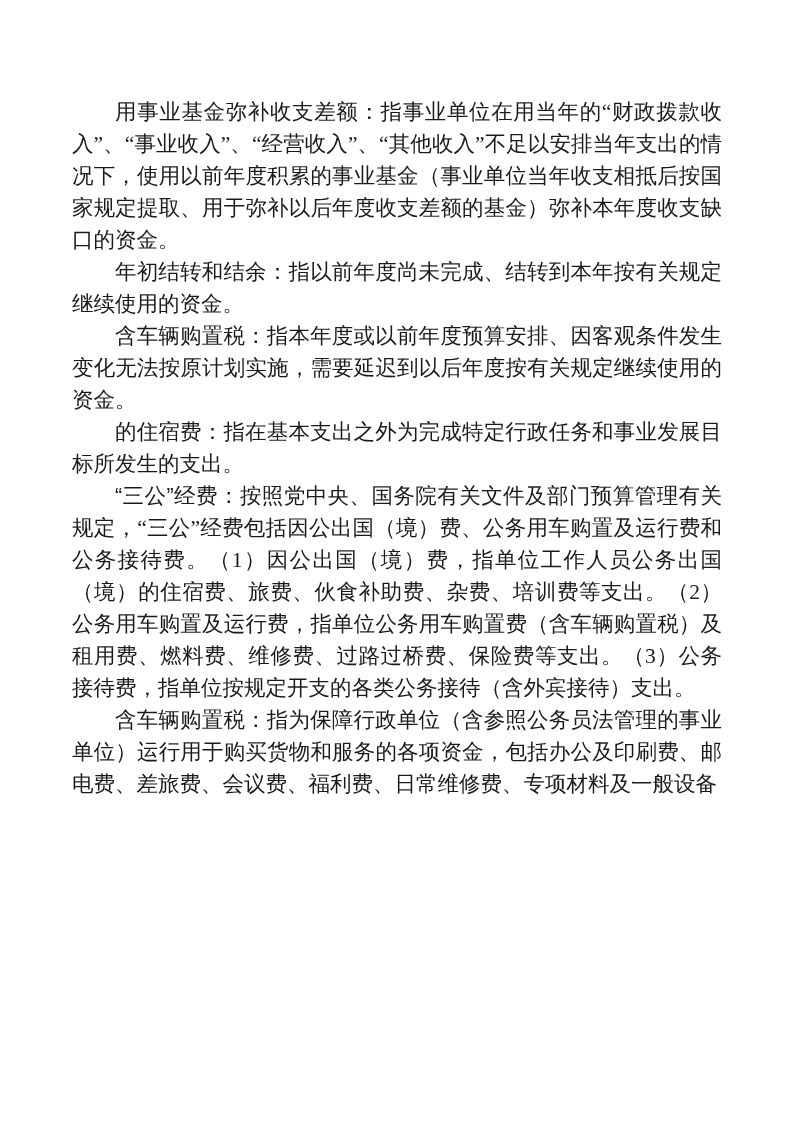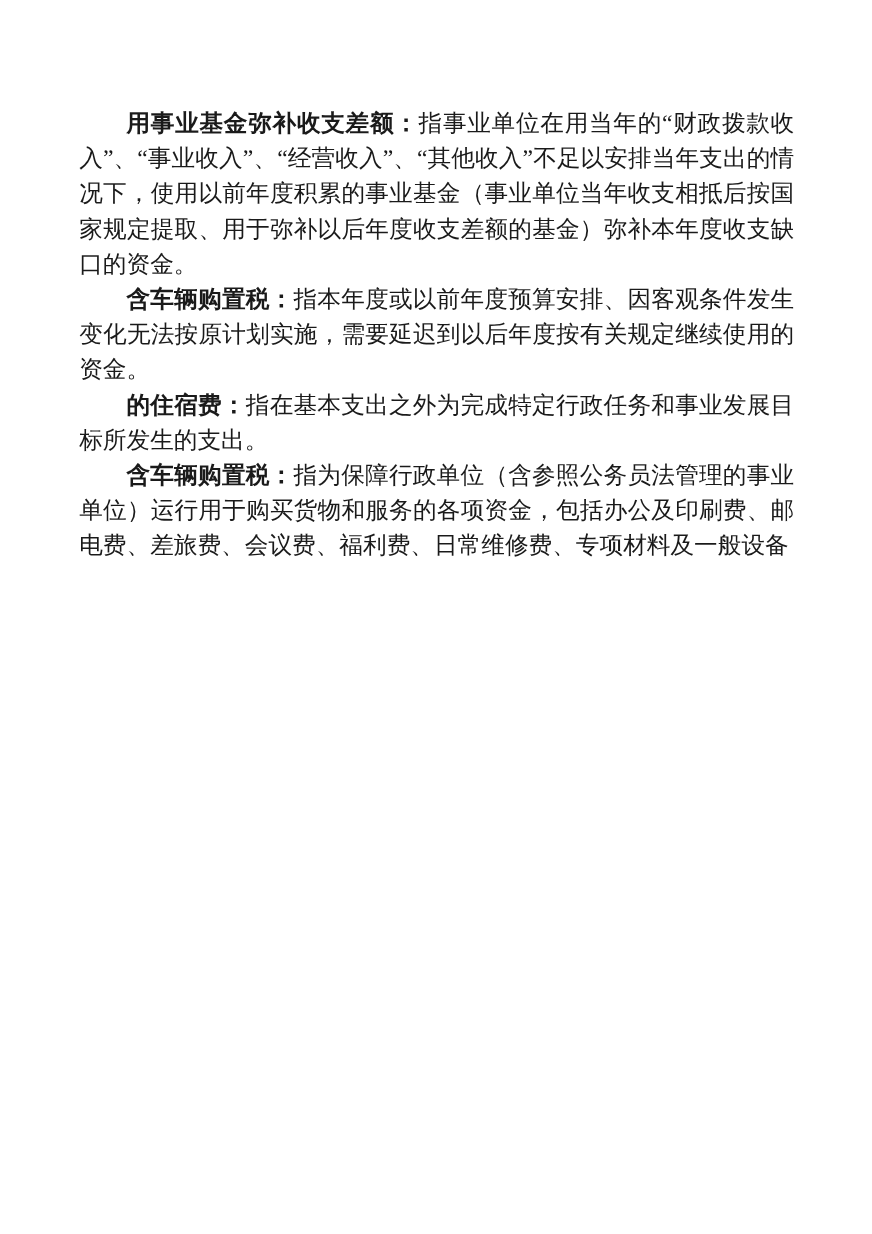--- a/index.html
+++ b/index.html
@@ -23,35 +23,37 @@
     padding: 0;
     font-size: 21.5px;
     line-height: 32px;
     color: #1a1a1a;
     text-align: justify;
     text-justify: inter-character;
     text-indent: 43px;
     word-break: break-all;
   }
   .term {
-    font-weight: bold;
+    font-weight: normal;
     font-family: "Liberation Sans", "DejaVu Sans", sans-serif;
   }
 </style>
 </head>
 <body>
 
 <div class="page">
 
   <p class="para"><span class="term">用事业基金弥补收支差额：</span><span>指事业单位在用当年的“财政拨款收入”、“事业收入”、“经营收入”、“其他收入”不足以安排当年支出的情况下，使用以前年度积累的事业基金（事业单位当年收支相抵后按国家规定提取、用于弥补以后年度收支差额的基金）弥补本年度收支缺口的资金。</span></p>
 
+  <p class="para"><span class="term">年初结转和结余：</span><span>指以前年度尚未完成、结转到本年按有关规定继续使用的资金。</span></p>
 
 
   <p class="para"><span class="term">含车辆购置税：</span><span>指本年度或以前年度预算安排、因客观条件发生变化无法按原计划实施，需要延迟到以后年度按有关规定继续使用的资金。</span></p>
 
 
   <p class="para"><span class="term">的住宿费：</span><span>指在基本支出之外为完成特定行政任务和事业发展目标所发生的支出。</span></p>
 
 
+  <p class="para"><span class="term">“三公”经费：</span><span>按照党中央、国务院有关文件及部门预算管理有关规定，“三公”经费包括因公出国（境）费、公务用车购置及运行费和公务接待费。（1）因公出国（境）费，指单位工作人员公务出国（境）的住宿费、旅费、伙食补助费、杂费、培训费等支出。（2）公务用车购置及运行费，指单位公务用车购置费（含车辆购置税）及租用费、燃料费、维修费、过路过桥费、保险费等支出。（3）公务接待费，指单位按规定开支的各类公务接待（含外宾接待）支出。</span></p>
 
   <p class="para"><span class="term">含车辆购置税：</span><span>指为保障行政单位（含参照公务员法管理的事业单位）运行用于购买货物和服务的各项资金，包括办公及印刷费、邮电费、差旅费、会议费、福利费、日常维修费、专项材料及一般设备</span></p>
 
 </div>
 
 </body></html>

